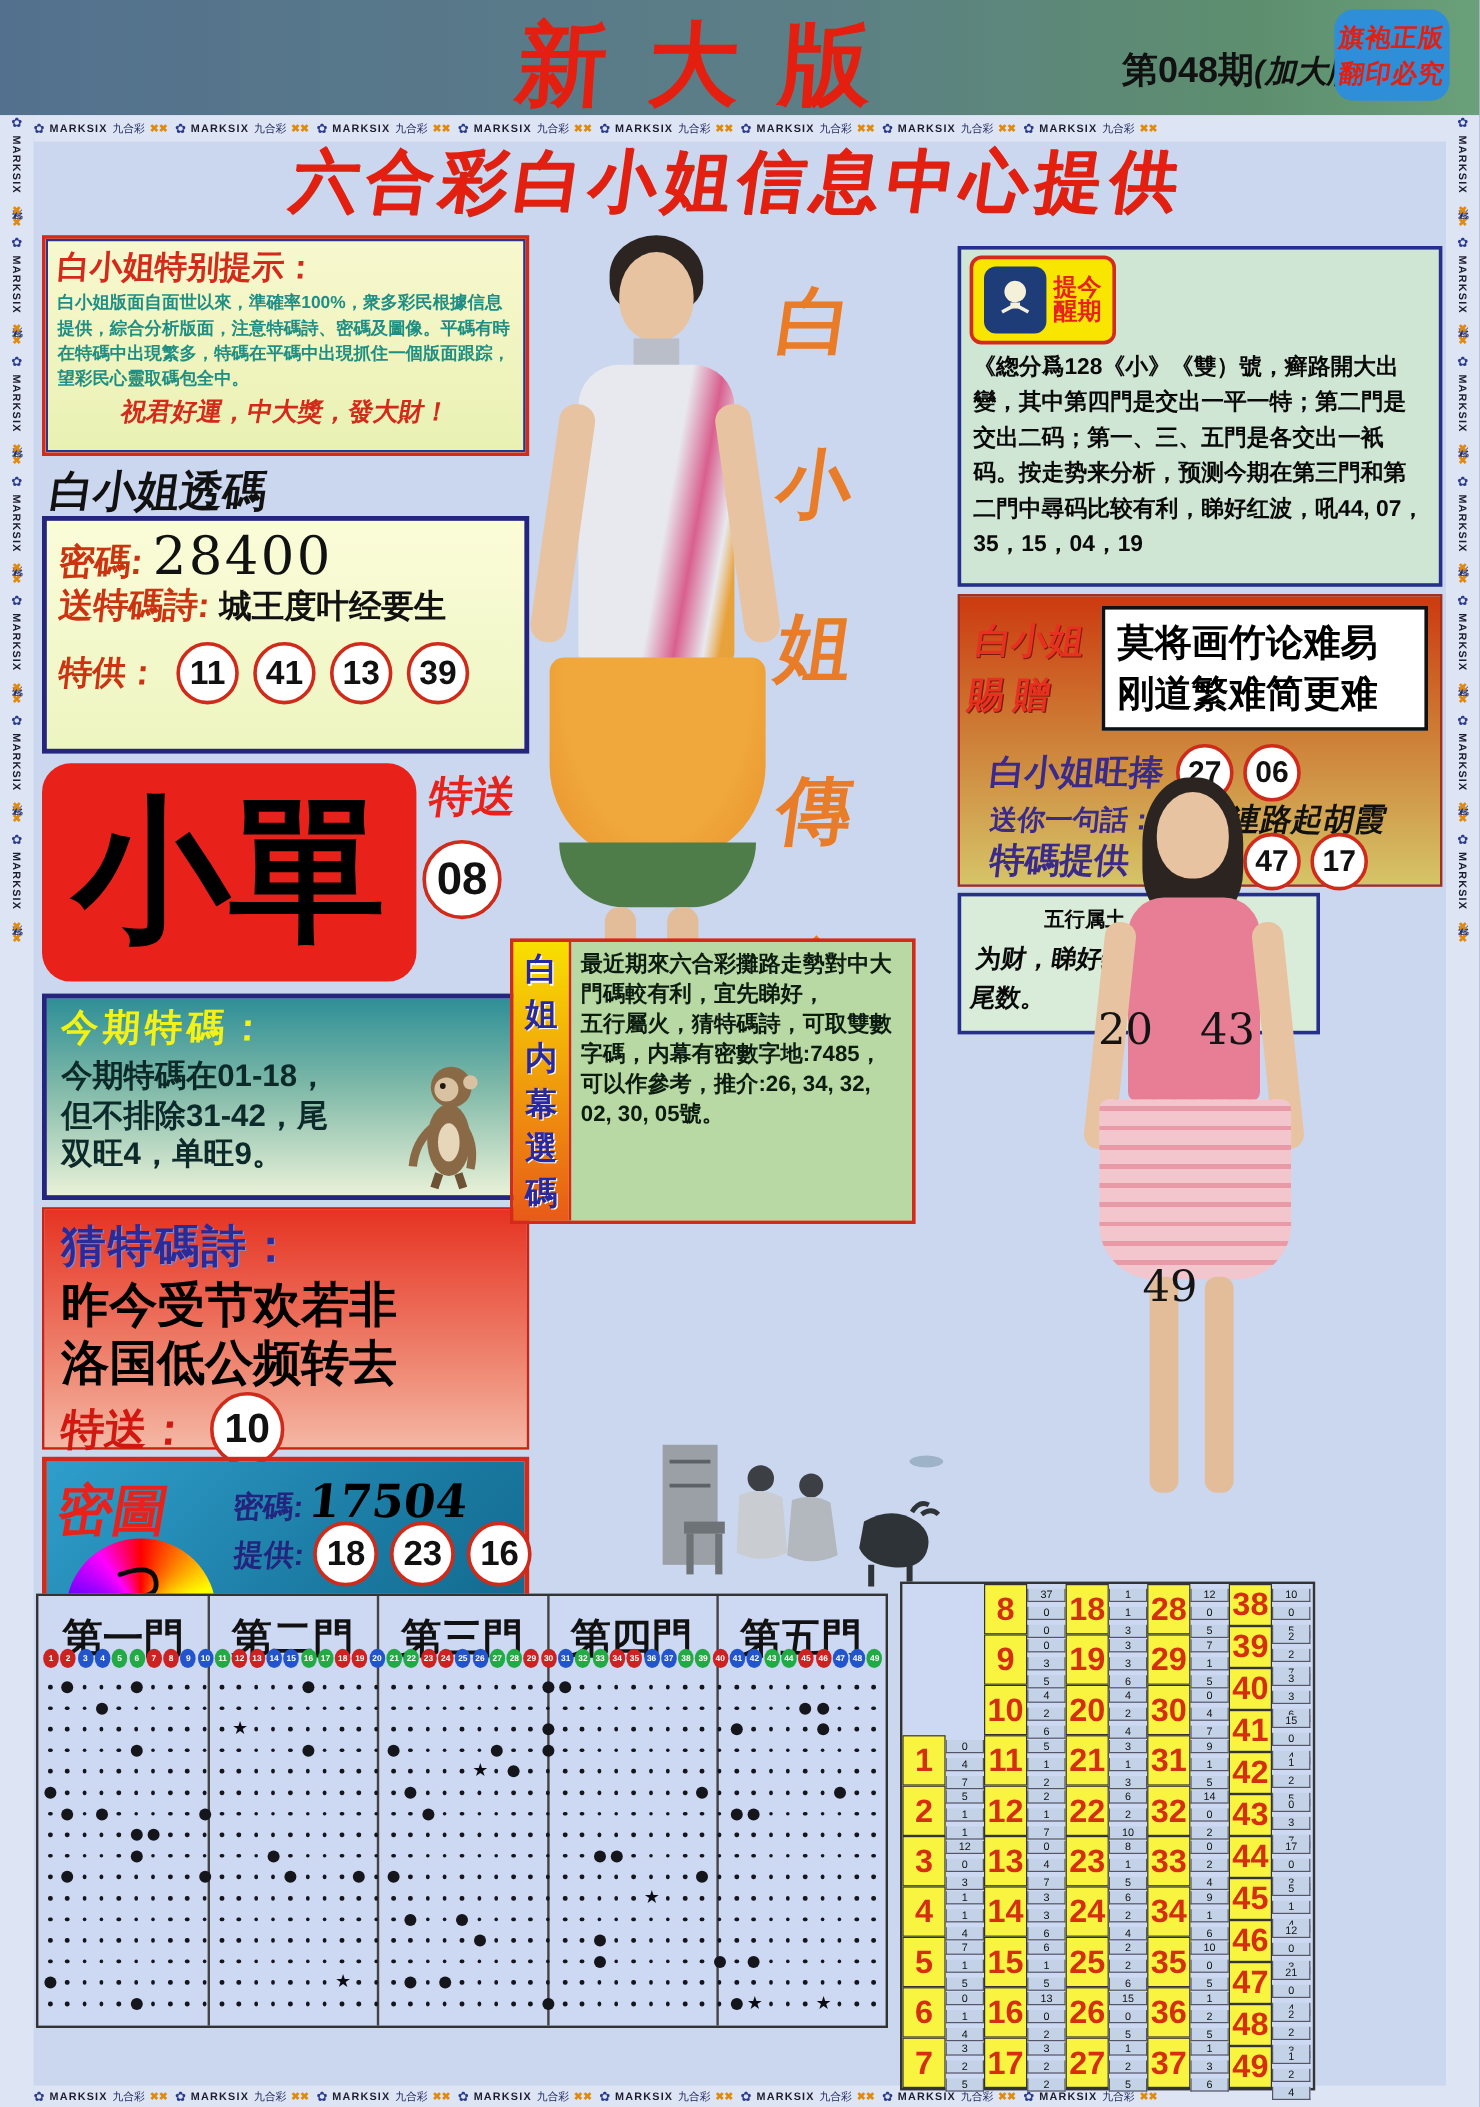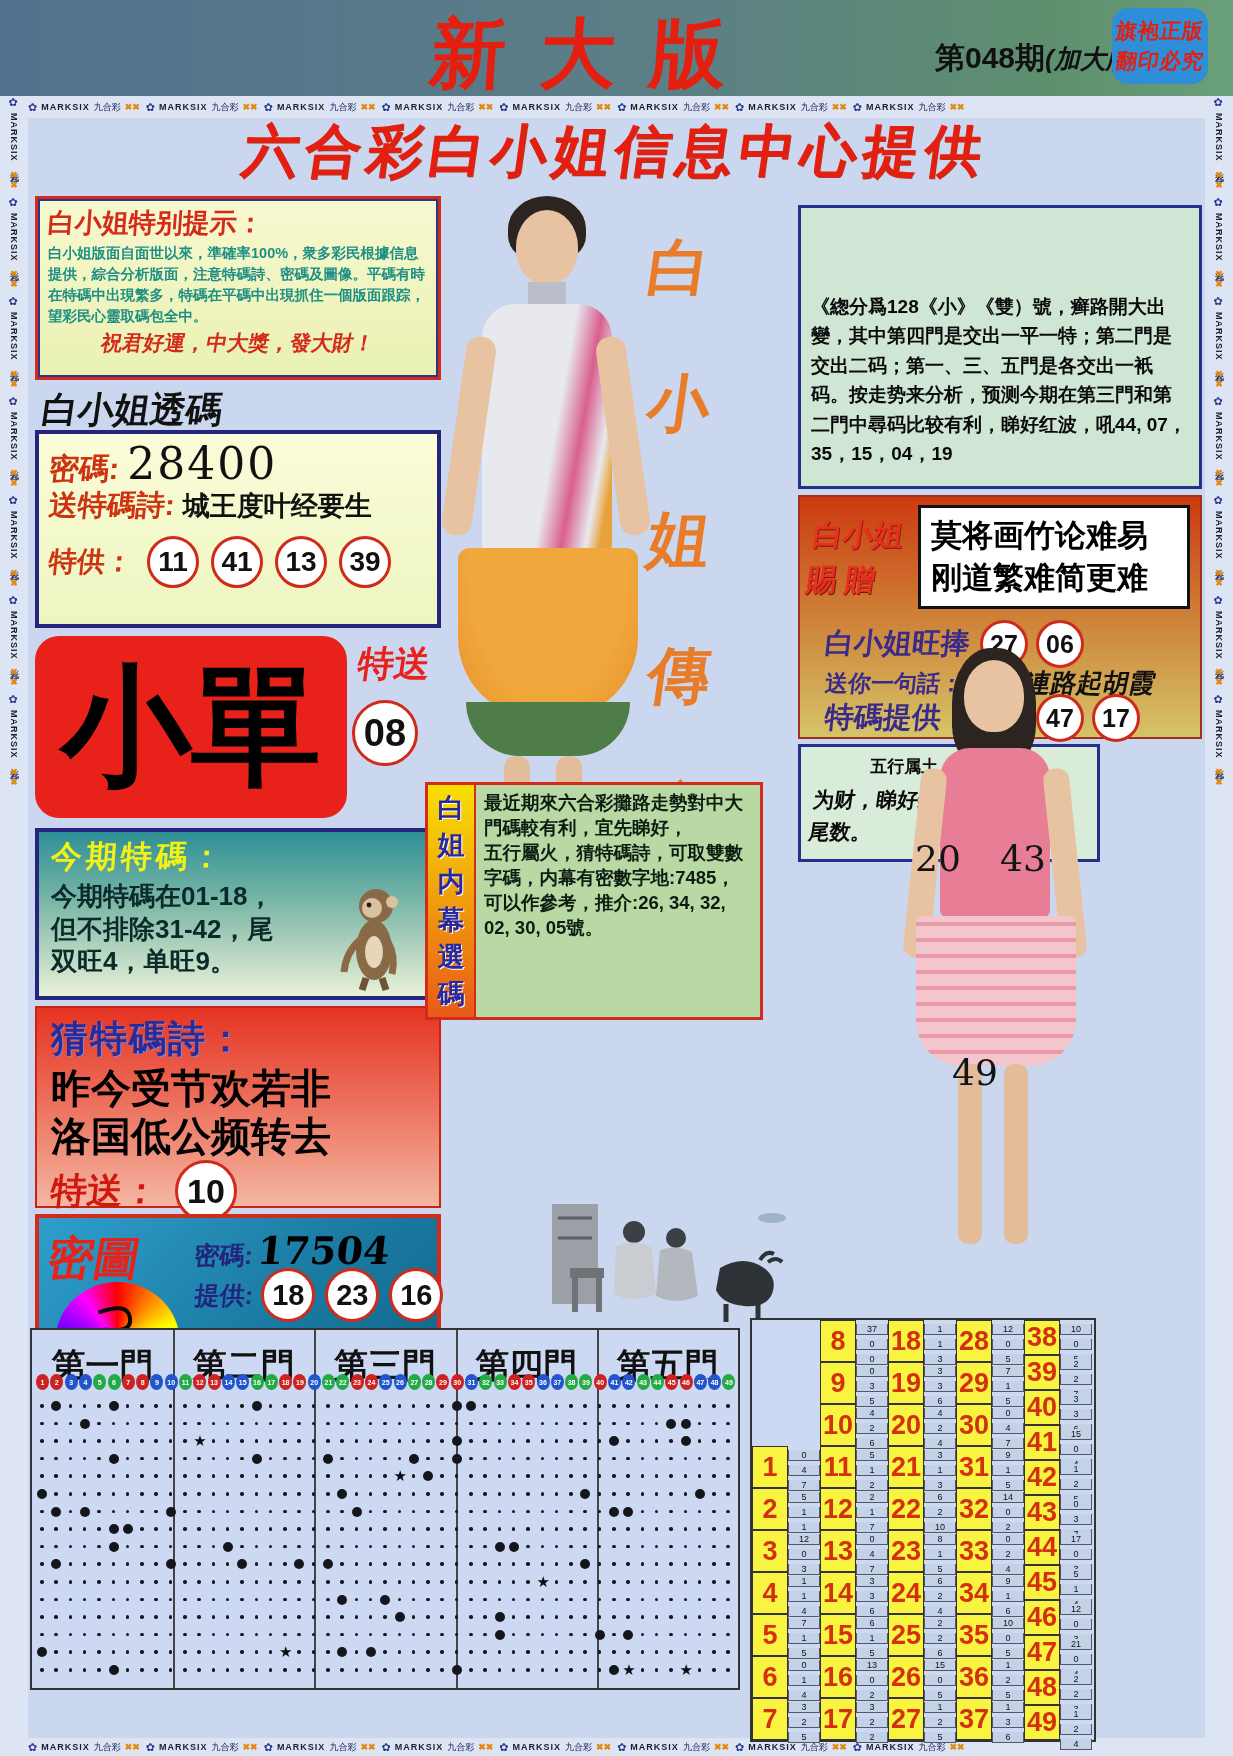--- a/index.html
+++ b/index.html
@@ -465,20 +465,33 @@
   <div class="abs vert-text" id="vert-text">
       <span>白</span>
       <span>小</span>
       <span>姐</span>
       <span>傳</span>
       <span>密</span>
     </div>
 
   <div class="abs remind">
     <div class="remind-body pre">《緫分爲128《小》《雙）號，癣路開大出變，其中第四門是交出一平一特；第二門是交出二码；第一、三、五門是各交出一衹码。按走势来分析，预测今期在第三門和第二門中尋码比较有利，睇好红波，吼44, 07，35，15，04，19</div>
+  </div>
+  <div class="abs bulb-badge">
+    <div class="bulb-ic">
+      <svg width="34" height="40" viewBox="0 0 34 40">
+          <circle cx="17" cy="13" r="9" fill="#f4f0da"></circle>
+          <path d="M13 22 h8 v5 h-8 z" fill="#f4f0da"></path>
+          <path d="M6 30 L17 24 L28 30" stroke="#f4f0da" stroke-width="3" fill="none"></path>
+        </svg>
+    </div>
+    <div class="bulb-txt">
+      <span>提今</span>
+      <span>醒期</span>
+    </div>
   </div>
 
   <div class="abs cizeng"></div>
   <div class="cz-lbl">
     <div>白小姐</div>
     <div>賜 贈</div>
   </div>
   <div class="cz-quote">
     <span>莫将画竹论难易</span>
     <span>刚道繁难简更难</span>

